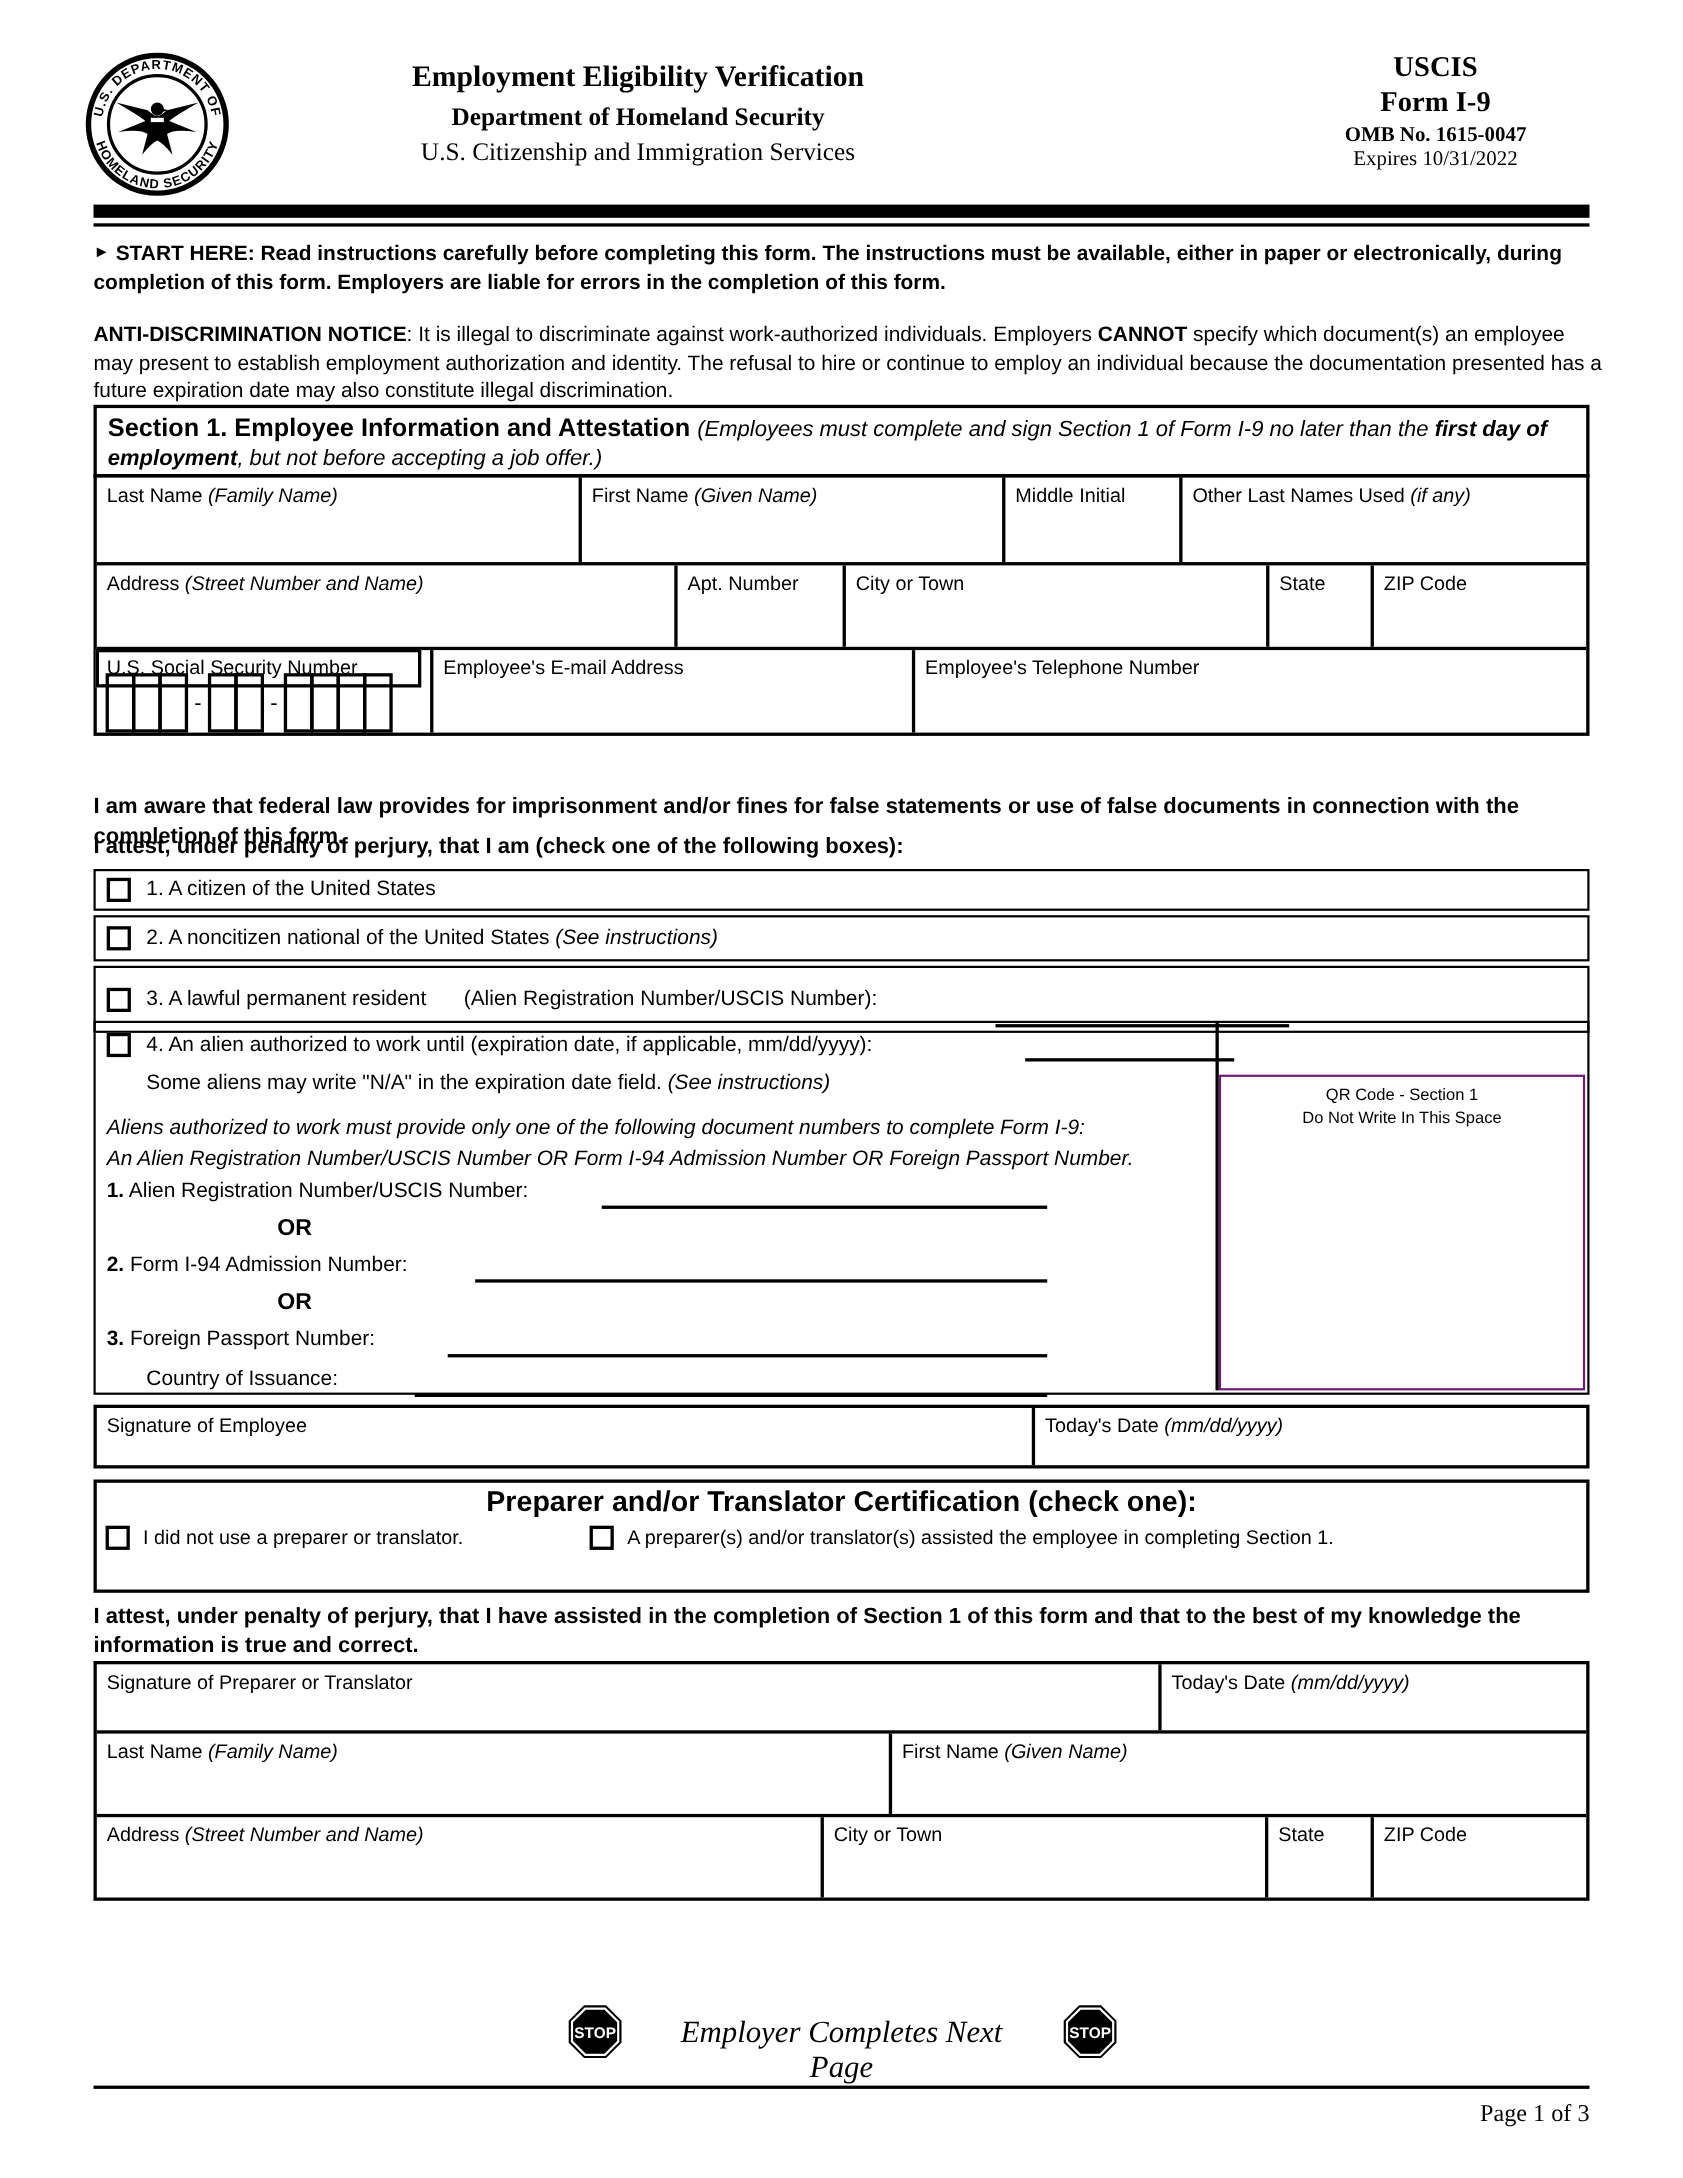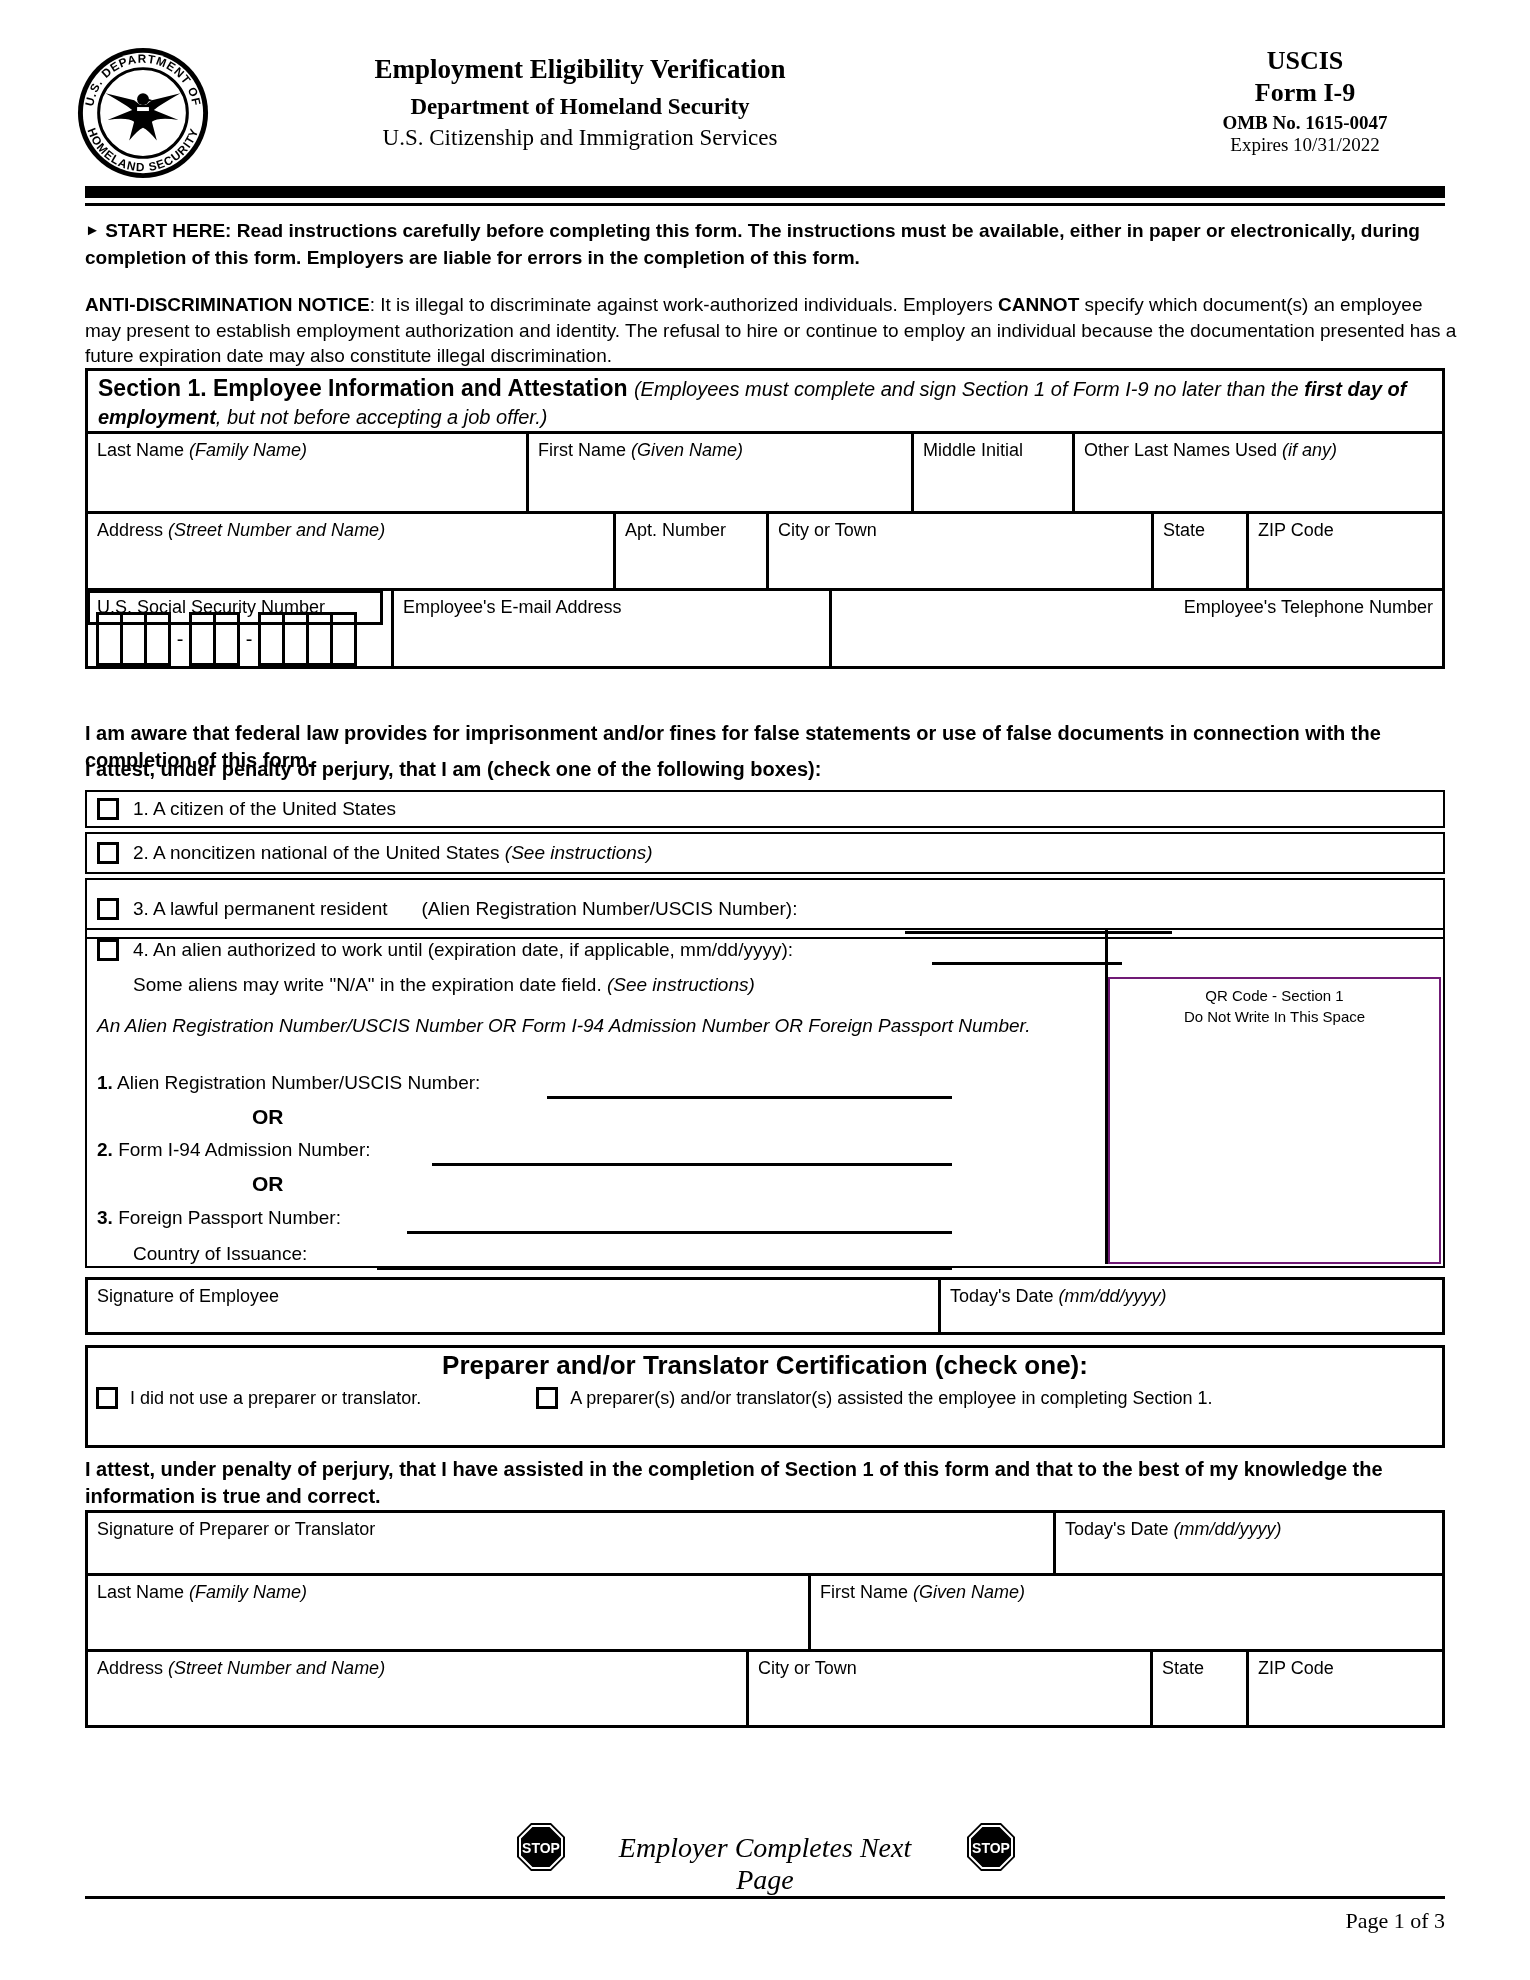--- a/index.html
+++ b/index.html
@@ -112,21 +112,21 @@
           <div style="width:27px;height:54px;border:3px solid #000;"></div>
             <div style="width:27px;height:54px;border:3px solid #000;margin-left:-3px;"></div>
           <div style="width:18px;text-align:center;font-size:20px;padding-bottom:14px;">-</div>
           <div style="width:27px;height:54px;border:3px solid #000;"></div>
             <div style="width:27px;height:54px;border:3px solid #000;margin-left:-3px;"></div>
             <div style="width:27px;height:54px;border:3px solid #000;margin-left:-3px;"></div>
             <div style="width:27px;height:54px;border:3px solid #000;margin-left:-3px;"></div>
         </div>
       </div>
       <div class="cell" style="width:438px;"><span>Employee's E-mail Address</span></div>
-      <div class="cell" style="flex:1;text-align:right;"><span>Employee's Telephone Number</span></div>
+      <div class="cell" style="flex:1;"><span>Employee's Telephone Number</span></div>
     </div>
   </div>
 
   <div class="abs b" style="left:85px;top:688px;width:1360px;font-size:20px;line-height:1.35;margin-top:32px;">I am aware that federal law provides for imprisonment and/or fines for false statements or use of false documents in connection with the completion of this form.</div>
   <div class="abs b" style="left:85px;top:758px;width:1360px;font-size:20px;">I attest, under penalty of perjury, that I am (check one of the following boxes):</div>
 
   <div class="abs opt-row" style="left:85px;top:790px;width:1360px;height:38px;">
     <span class="chk"></span>
     <span>1. A citizen of the United States</span>
   </div>
@@ -149,20 +149,21 @@
       <span style="margin-left:14px;font-size:19px;">4. An alien authorized to work until (expiration date, if applicable, mm/dd/yyyy):</span>
     </div>
     <div class="uline" style="position:absolute;left:845px;top:32px;width:190px;"></div>
     <div style="position:absolute;left:46px;top:44px;font-size:19px;">
       <span>Some aliens may write "N/A" in the expiration date field. </span><span class="i">(See instructions)</span>
     </div>
 
     <div class="abs bar" style="left:1018px;top:0;width:3px;height:334px;"></div>
 
     <div class="abs i" style="left:10px;top:82px;width:1000px;font-size:19px;line-height:1.45;">
+      <div>Aliens authorized to work must provide only one of the following document numbers to complete Form I-9:</div>
       <div>An Alien Registration Number/USCIS Number OR Form I-94 Admission Number OR Foreign Passport Number.</div>
     </div>
 
     <div class="abs doc-label" style="left:10px;top:142px;"><span class="b">1.</span><span> Alien Registration Number/USCIS Number:</span></div>
     <div class="uline" style="position:absolute;left:460px;top:166px;width:405px;"></div>
     <div class="abs or" style="left:165px;top:175px;">OR</div>
 
     <div class="abs doc-label" style="left:10px;top:209px;"><span class="b">2.</span><span> Form I-94 Admission Number:</span></div>
     <div class="uline" style="position:absolute;left:345px;top:233px;width:520px;"></div>
     <div class="abs or" style="left:165px;top:242px;">OR</div>

